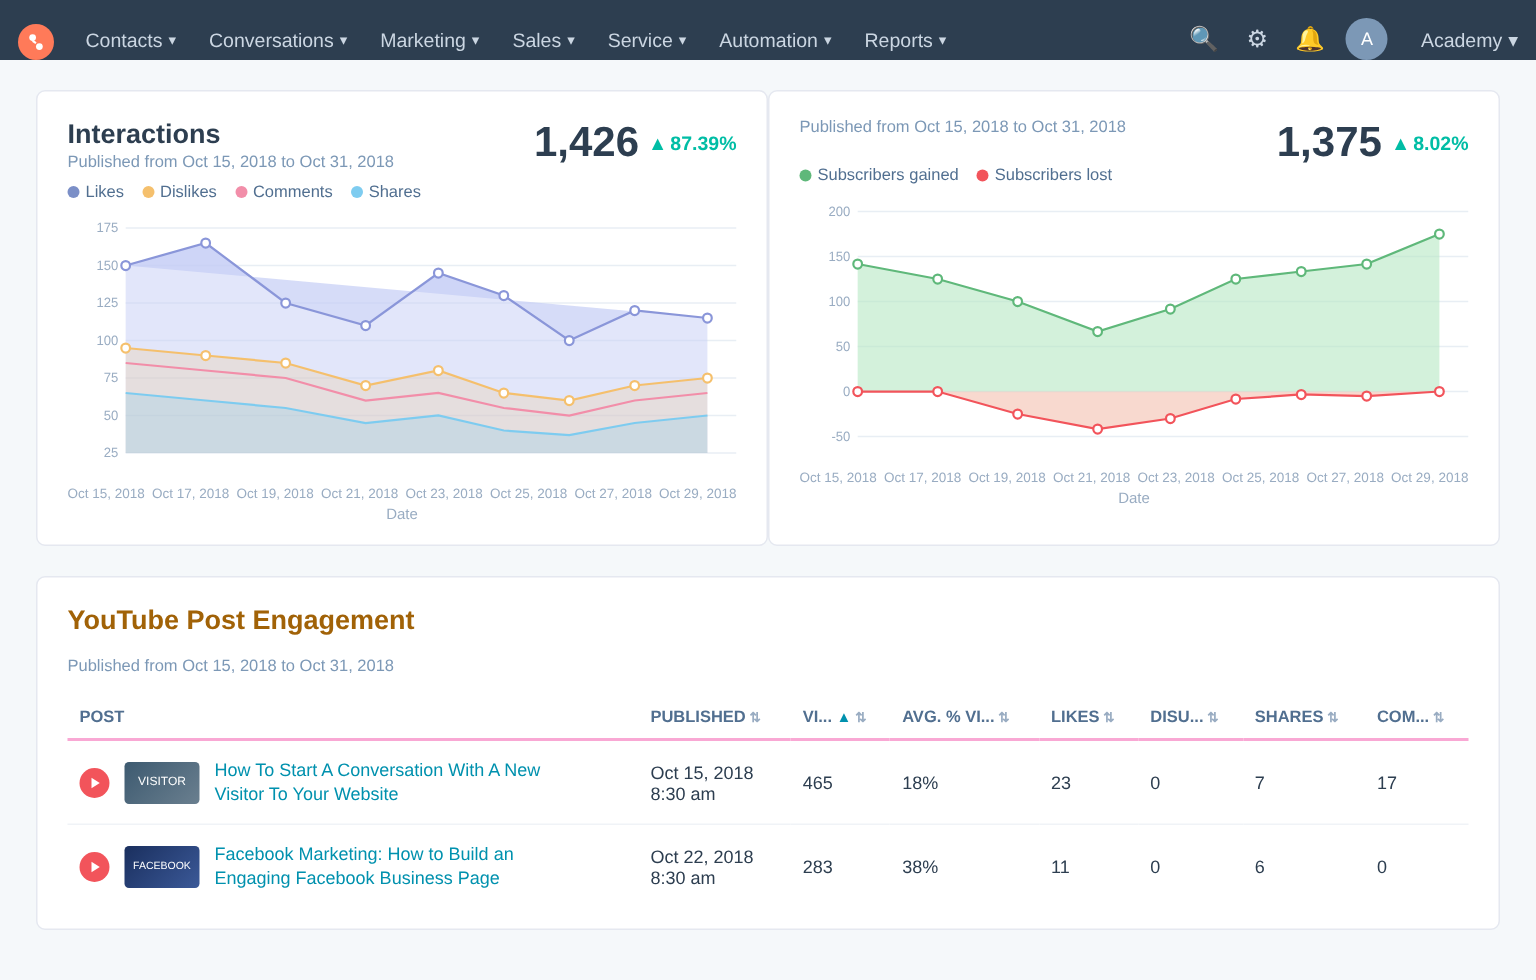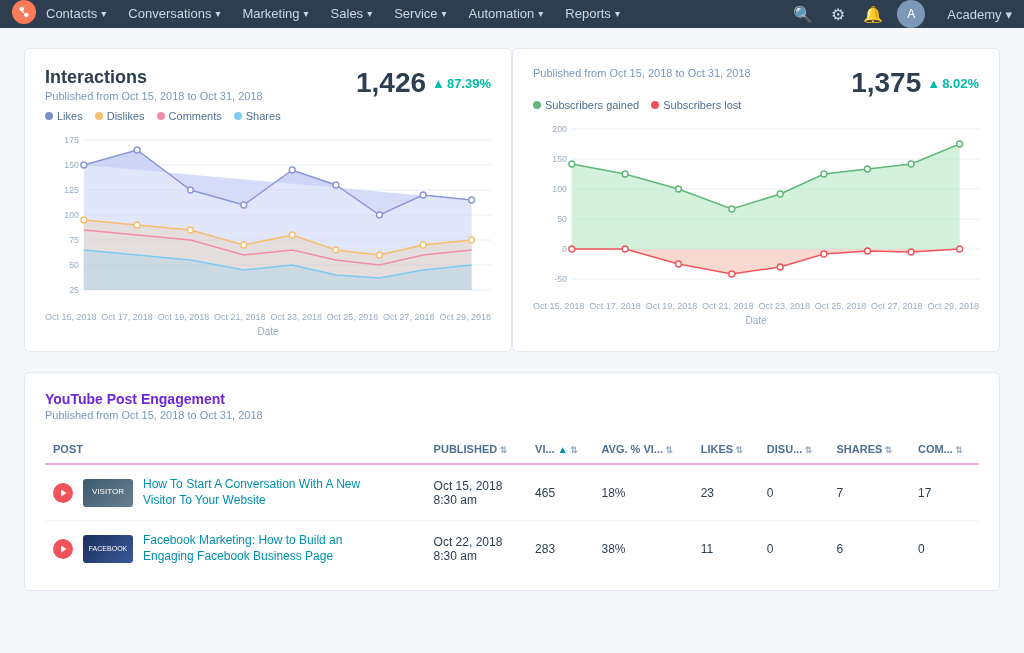--- a/index.html
+++ b/index.html
@@ -1,25 +1,25 @@
 <!DOCTYPE html>
 <html><head>
   <meta charset="utf-8">
   <style>
     * { box-sizing: border-box; margin: 0; padding: 0; }
     body { font-family: -apple-system, BlinkMacSystemFont, 'Segoe UI', Helvetica, Arial, sans-serif; background: #f5f8fa; font-size: 13px; color: #33475b; }
 
     
     .navbar {
       background: #2d3e50;
-      height: 28px;
-      display: flex;
-      align-items: flex-start;
+      height: 40px;
+      display: flex;
+      align-items: flex-end;
       padding: 0 12px;
-      gap: 0;
+      gap: 11px;
     }
     .nav-items {
       display: flex;
       gap: 2px;
       flex: 1;
     }
     .nav-item {
       color: #cbd6e2;
       font-size: 13px;
       padding: 6px 10px;
@@ -145,24 +145,24 @@
     }
 
     
     .bottom-card {
       background: white;
       border-radius: 6px;
       border: 1px solid #e5e8f0;
       padding: 18px 20px 14px;
     }
     .section-title {
-      font-size: 14px;
+      font-size: 18px;
       font-weight: 600;
-      color: #6d28d9;
-      margin-bottom: 2px;
+      color: #a16207;
+      margin-bottom: 14px;
     }
     .section-subtitle {
       font-size: 11px;
       color: #7c98b6;
       margin-bottom: 14px;
     }
 
     
     .table {
       width: 100%;

